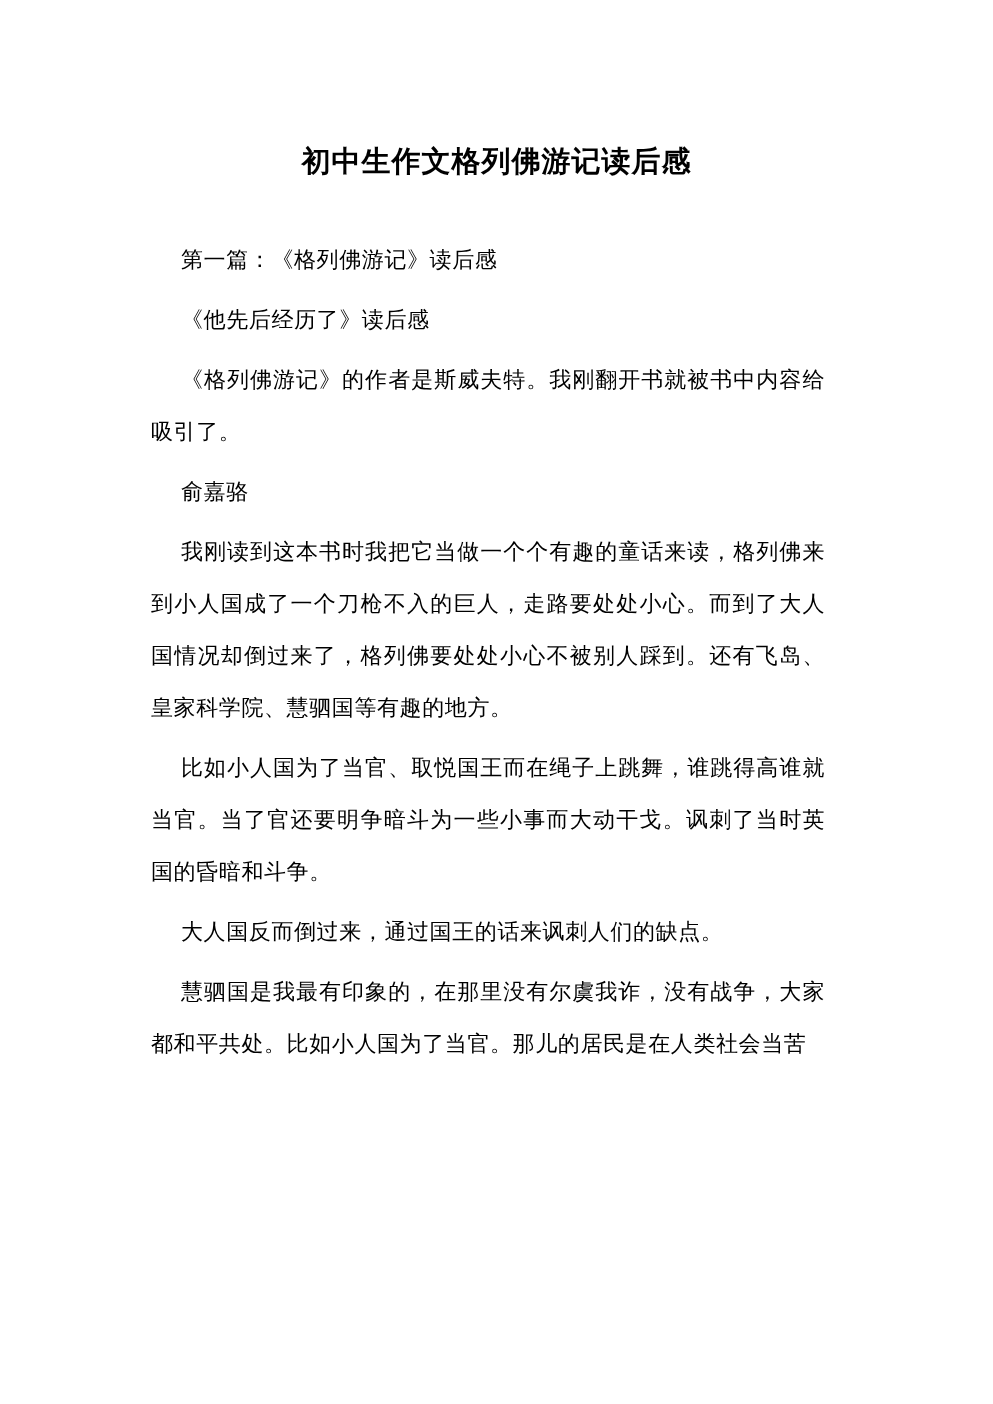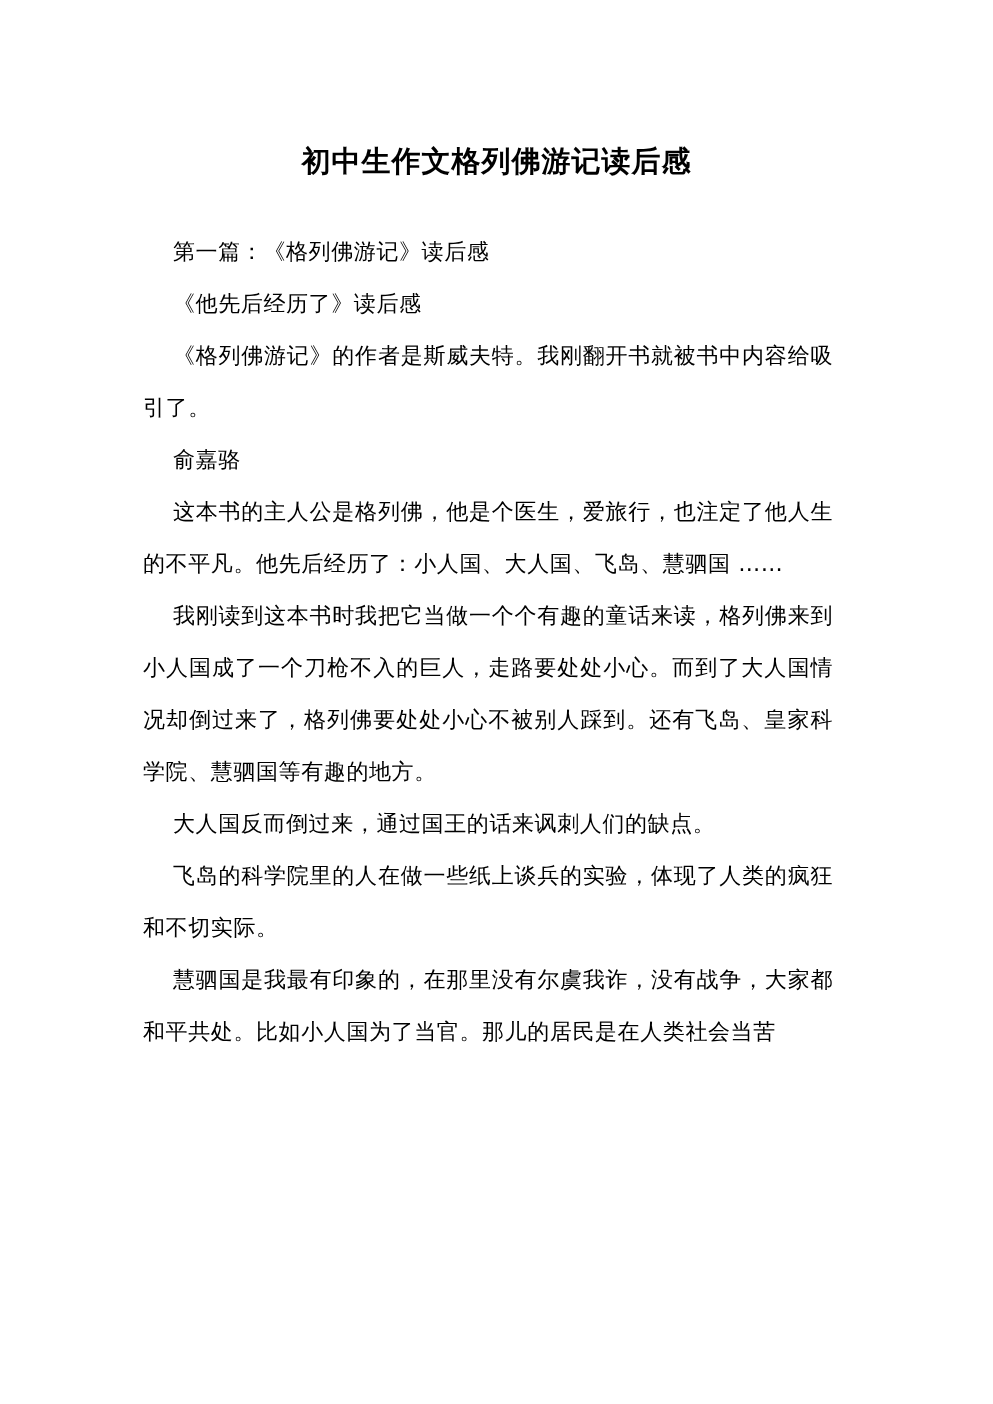--- a/index.html
+++ b/index.html
@@ -34,21 +34,21 @@
     line-height: 36px;
     font-family: "DejaVu Sans", "Liberation Sans", sans-serif;
   }
   .body-block {
     position: absolute;
     top: 226px;
     left: 143px;
     width: 690px;
   }
   p.para {
-    margin: 0;
+    margin: 8px;
     font-size: 22px;
     line-height: 52px;
     letter-spacing: 0.6px;
     text-align: justify;
     text-justify: inter-ideograph;
     font-family: "DejaVu Sans", "Liberation Sans", sans-serif;
     font-weight: normal;
     white-space: normal;
   }
   p.indent-2 {
@@ -60,20 +60,19 @@
 
 <div class="page">
 
   <h1 class="doc-title">初中生作文格列佛游记读后感</h1>
 
   <div class="body-block">
     <p class="para indent-2">第一篇：《格列佛游记》读后感</p>
     <p class="para indent-2">《他先后经历了》读后感</p>
     <p class="para indent-2">《格列佛游记》的作者是斯威夫特。我刚翻开书就被书中内容给吸引了。</p>
     <p class="para indent-2">俞嘉骆</p>
-    <p class="para indent-2">这本书的主人公是格列佛，他是个医生，爱旅行，也注定了他人生的不平凡。他先后经历了：小人国、大人国、飞岛、慧驷国 ……</p>
     <p class="para indent-2">我刚读到这本书时我把它当做一个个有趣的童话来读，格列佛来到小人国成了一个刀枪不入的巨人，走路要处处小心。而到了大人国情况却倒过来了，格列佛要处处小心不被别人踩到。还有飞岛、皇家科学院、慧驷国等有趣的地方。</p>
+    <p class="para indent-2">比如小人国为了当官、取悦国王而在绳子上跳舞，谁跳得高谁就当官。当了官还要明争暗斗为一些小事而大动干戈。讽刺了当时英国的昏暗和斗争。</p>
     <p class="para indent-2">大人国反而倒过来，通过国王的话来讽刺人们的缺点。</p>
-    <p class="para indent-2">飞岛的科学院里的人在做一些纸上谈兵的实验，体现了人类的疯狂和不切实际。</p>
     <p class="para indent-2">慧驷国是我最有印象的，在那里没有尔虞我诈，没有战争，大家都和平共处。比如小人国为了当官。那儿的居民是在人类社会当苦</p>
   </div>
 
 </div>
 
 </body></html>

